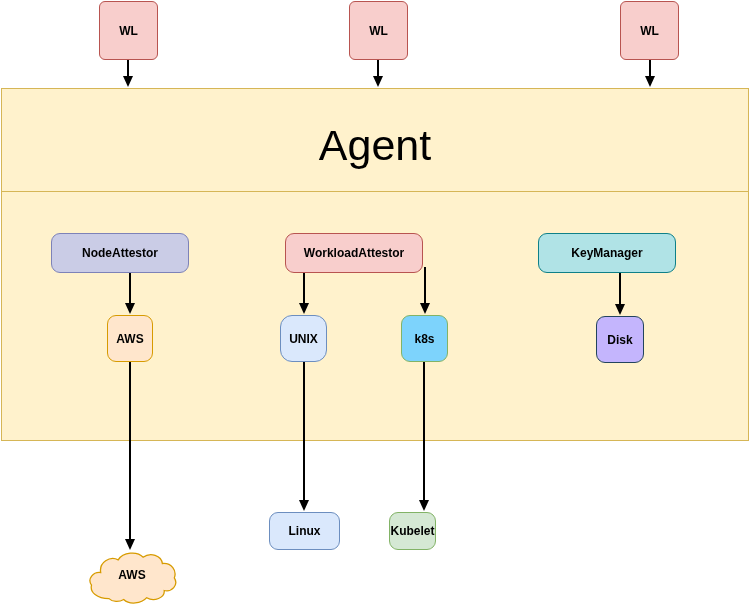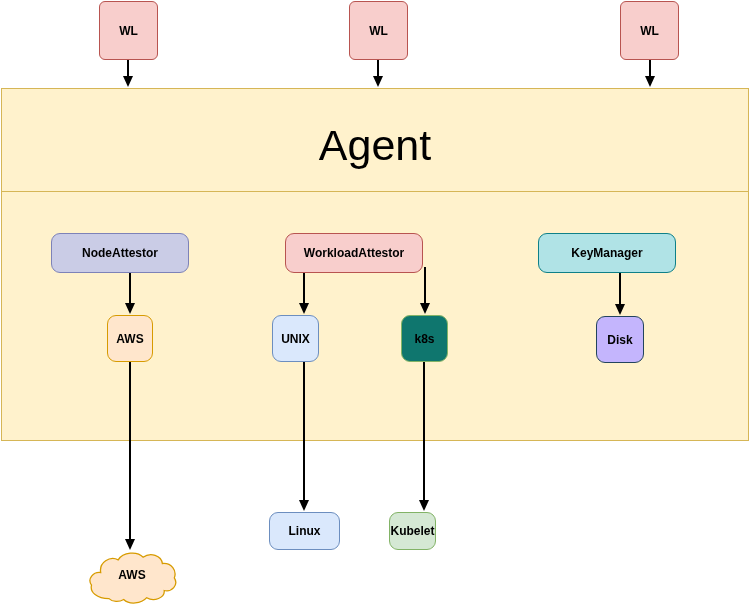--- a/index.html
+++ b/index.html
@@ -26,21 +26,21 @@
   }
   .agent-title{
     position:absolute;left:0;top:20px;right:0;height:72px;
     display:flex;align-items:center;justify-content:center;
     font-size:43px;font-weight:normal;
   }
   .title-divider{position:absolute;left:0;top:102px;right:0;height:0;border-bottom:1px solid #d6b656;}
   .plugin{width:138px;height:40px;top:227px;margin-top:6px;}
   .node-attestor{left:51px;} .workload-attestor{left:285px;} .key-manager{left:538px;}
   .ptype{top:315px;width:47px;height:47px;}
-  .aws-plugin{left:107px;width:46px;} .unix-plugin{left:272px;} .k8s-plugin{left:401px;} .disk-plugin{left:596px;width:48px;top:316px;}
+  .aws-plugin{left:107px;width:46px;} .unix-plugin{left:280px;border-radius:12px;} .k8s-plugin{left:401px;} .disk-plugin{left:596px;width:48px;top:316px;}
   .target{top:512px;height:38px;}
   .linux{left:269px;width:71px;} .kubelet{left:389px;width:47px;}
   .cloud-wrap{position:absolute;left:86px;top:550px;width:92px;height:54px;z-index:3;}
   .cloud-wrap svg{position:absolute;left:0;top:0;width:100%;height:100%;}
   .cloud-label{
     position:absolute;left:0;right:0;top:0;bottom:4px;
     display:flex;align-items:center;justify-content:center;
     font-weight:bold;font-size:12px;
   }
   .arrow{position:absolute;width:12px;z-index:2;}
@@ -122,21 +122,21 @@
       <div class="shaft"></div>
       <div class="head"></div>
     </div>
 
   <div class="box rounded ptype aws-plugin" style="background: rgb(255, 230, 204); border-color: rgb(215, 155, 0);">
     <span>AWS</span>
   </div>
   <div class="box rounded ptype unix-plugin" style="background: rgb(218, 232, 252); border-color: rgb(108, 142, 191);">
     <span>UNIX</span>
   </div>
-  <div class="box rounded ptype k8s-plugin" style="background: #0f766e; border-color: rgb(130, 179, 102);">
+  <div class="box rounded ptype k8s-plugin" style="background: #7dd3fc; border-color: rgb(130, 179, 102);">
     <span>k8s</span>
   </div>
   <div class="box rounded ptype disk-plugin" style="background: #c4b5fd; border-color: rgb(35, 68, 93);">
     <span>Disk</span>
   </div>
 
   <div class="arrow a-aws">
       <div class="shaft"></div>
       <div class="head"></div>
     </div>

